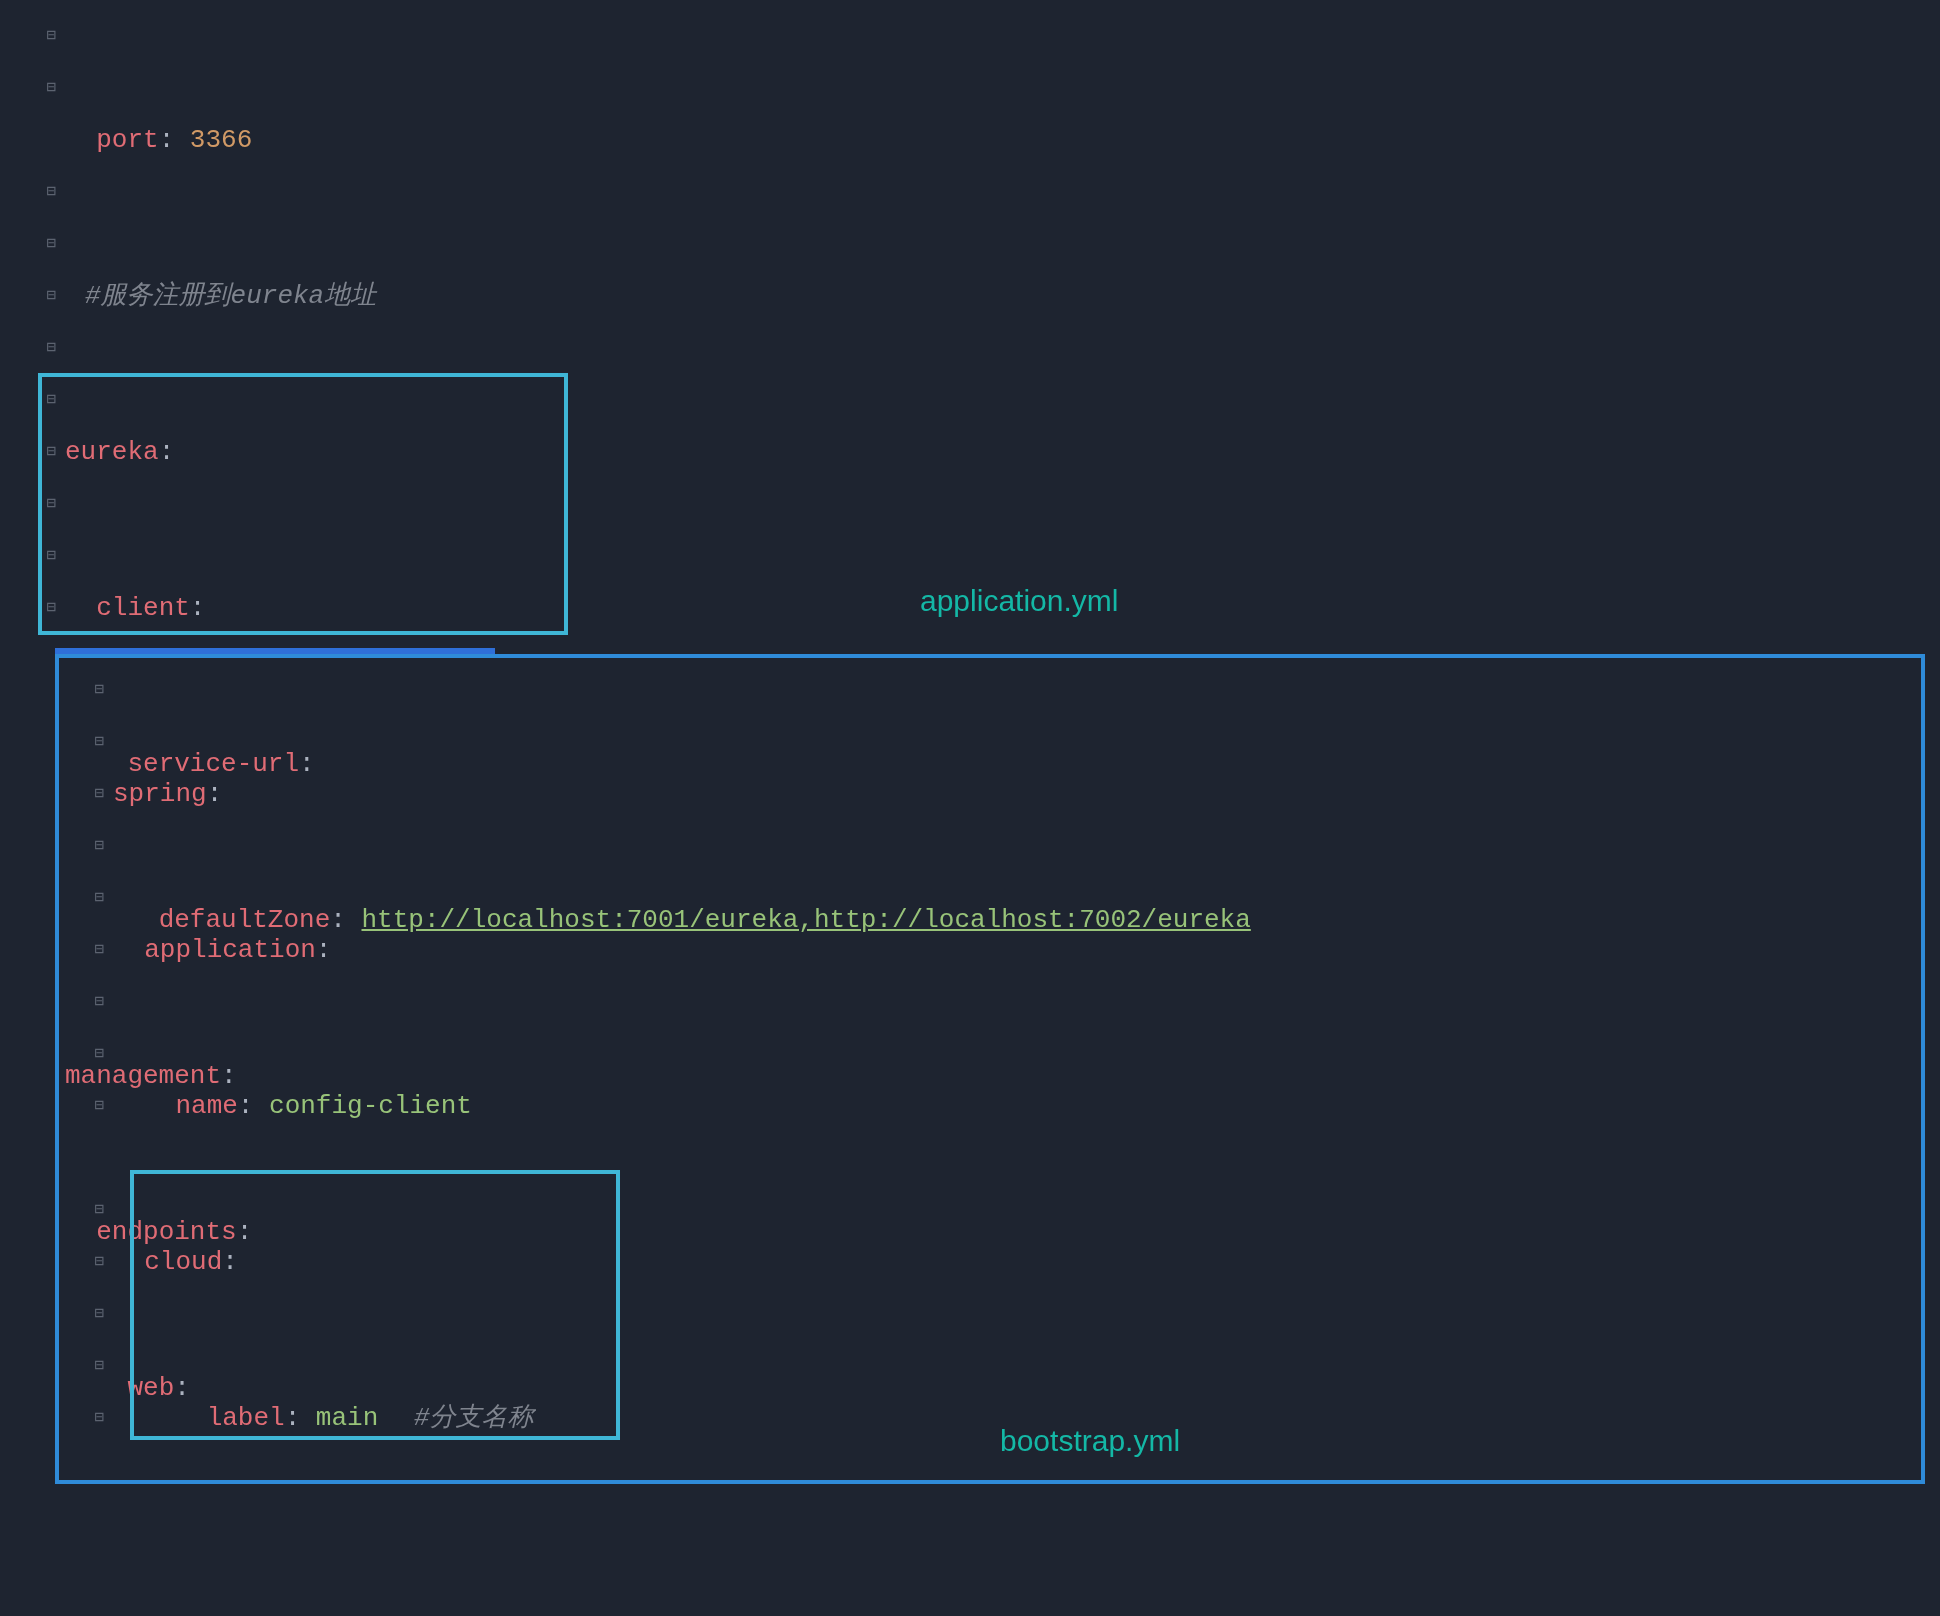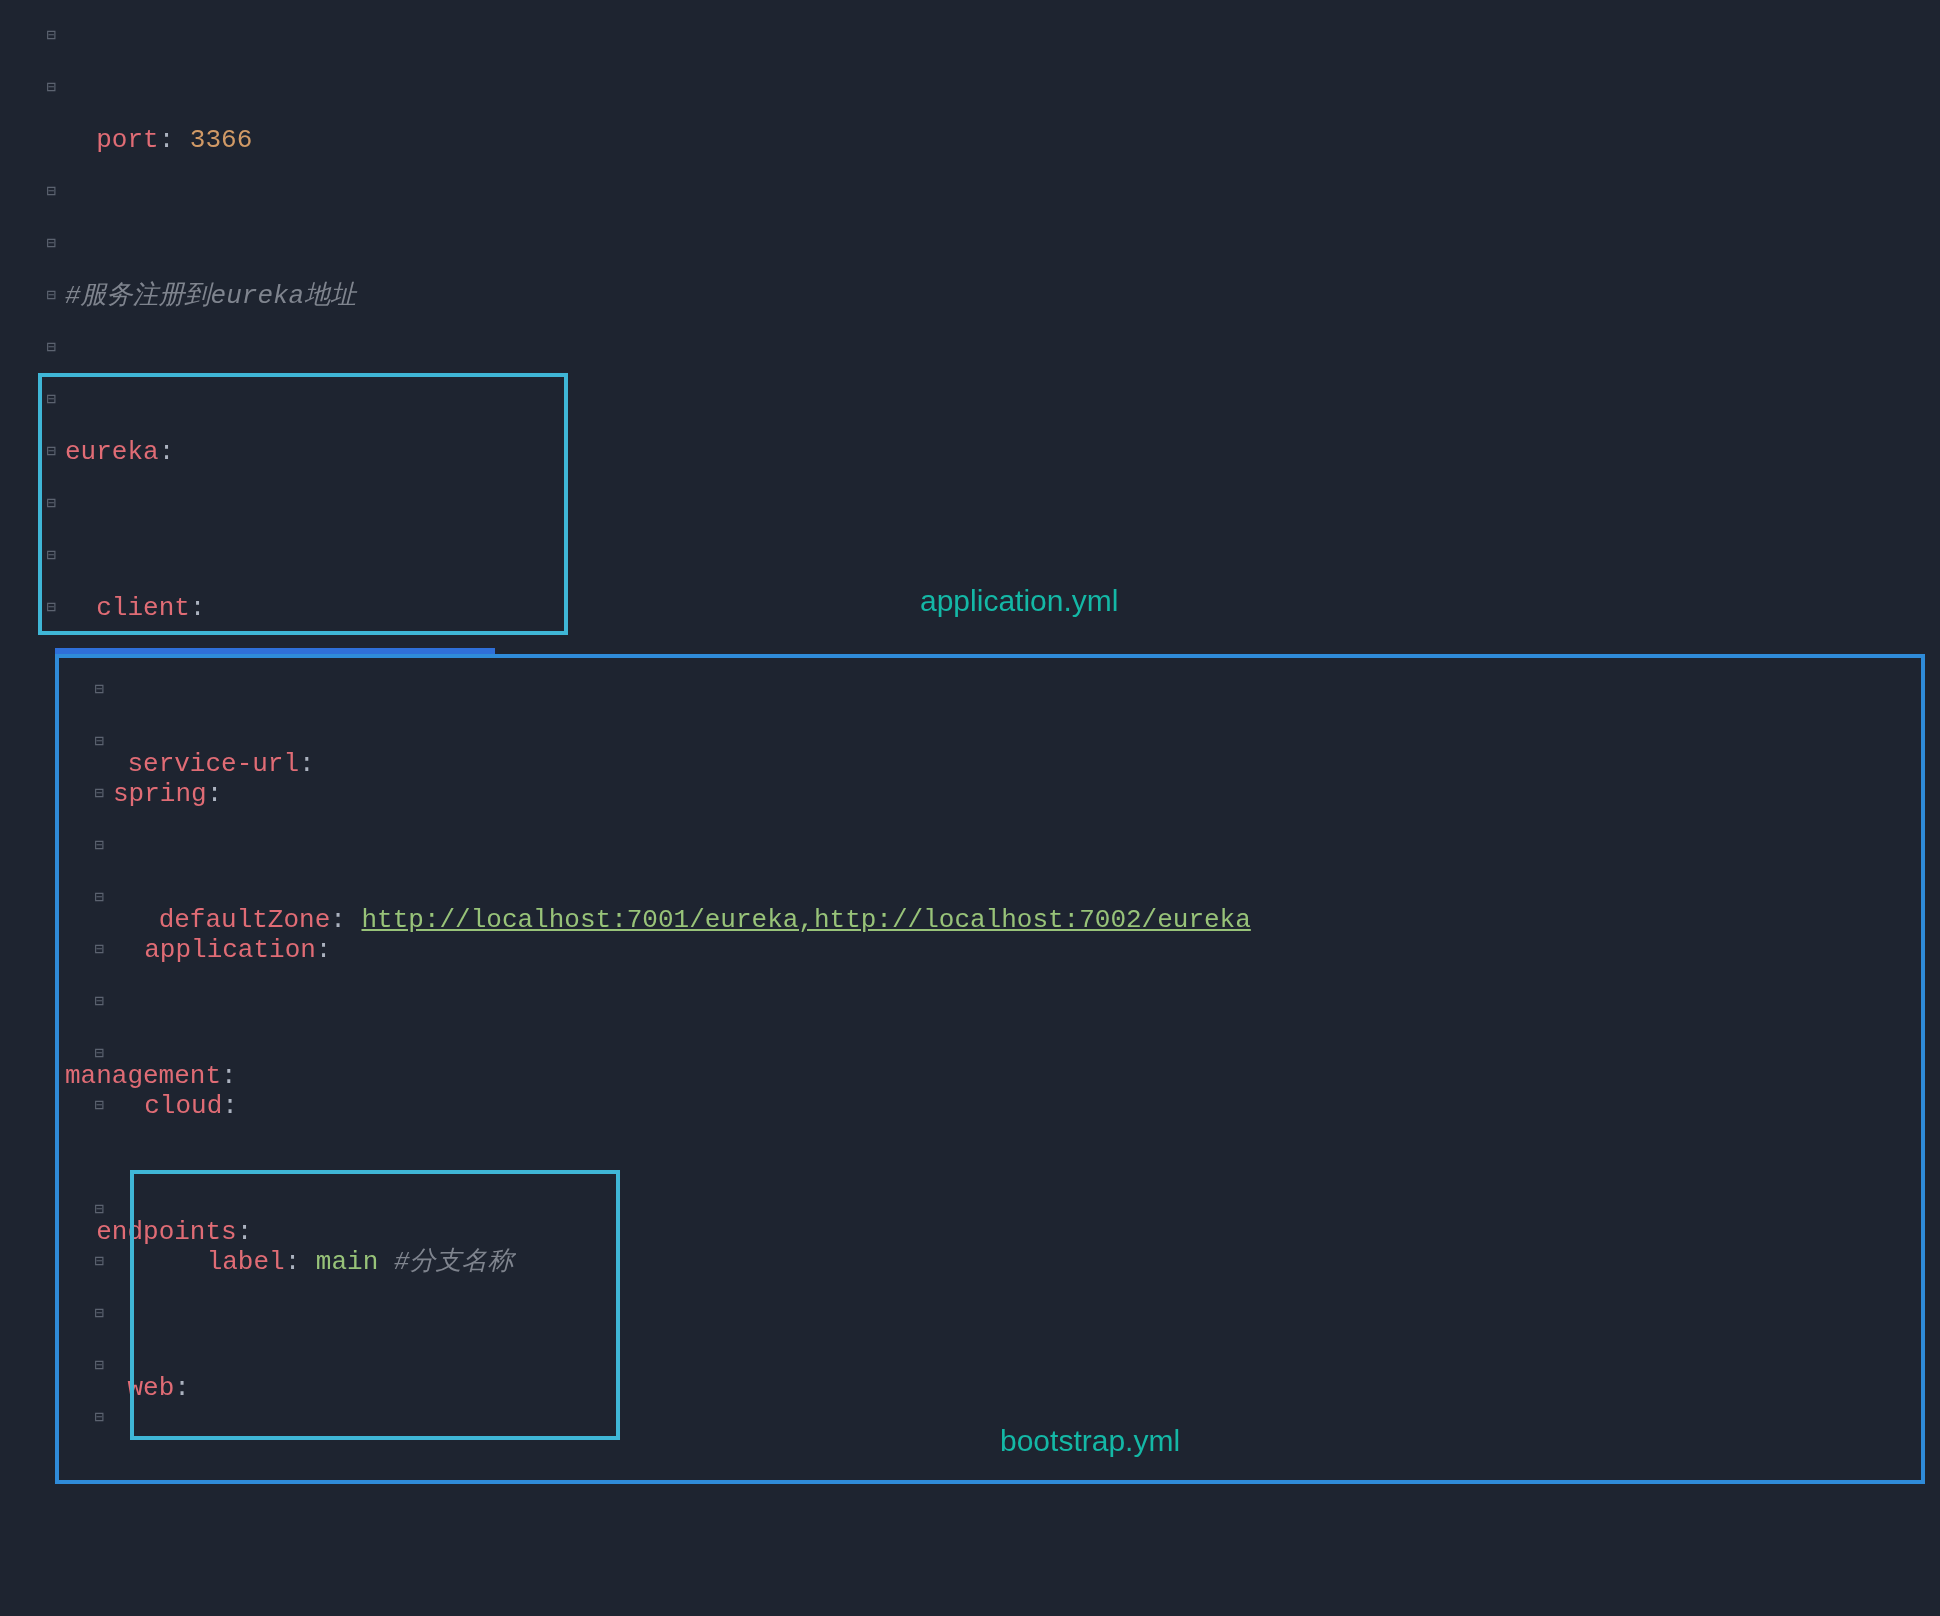--- a/index.html
+++ b/index.html
@@ -42,21 +42,21 @@
     top: 10px;
     white-space: pre;
     line-height: 52px;
   }
   .line { height: 52px; }
   .key   { color: #e06c75; }   
   .colon { color: #abb2bf; }
   .num   { color: #d19a66; }   
   .str   { color: #98c379; }   
   .url   { color: #98c379; text-decoration: underline; }
-  .cmt   { color: #7f848e; font-style: italic; }
+  .cmt   { color: #7f848e; font-style: italic; margin-left: 20px; }
 
   
   .label {
     position: absolute;
     color: #14b8a6;
     font-family: Arial, sans-serif;
     font-size: 30px;
     font-weight: 500;
     margin-top: 44px;
   }
@@ -129,20 +129,21 @@
     <div class="fold" style="top:537px">⊟</div>
     <div class="fold" style="top:589px">⊟</div>
     <div class="fold" style="top:641px">⊟</div>
     <div class="fold" style="top:693px">⊟</div>
     <div class="fold" style="top:745px">⊟</div>
   </div>
 
   <div class="code file2" style="top:664px; left:65px;">
     <div class="line"><span class="key">spring</span><span class="colon">:</span></div>
     <div class="line">  <span class="key">application</span><span class="colon">:</span></div>
+    <div class="line">    <span class="key">name</span><span class="colon">:</span> <span class="str">config-client</span></div>
     <div class="line">  <span class="key">cloud</span><span class="colon">:</span></div>
     <div class="line">      <span class="key">label</span><span class="colon">:</span> <span class="str">main</span> <span class="cmt">#分支名称</span></div>
     
     
     
     
     
     
     
     

